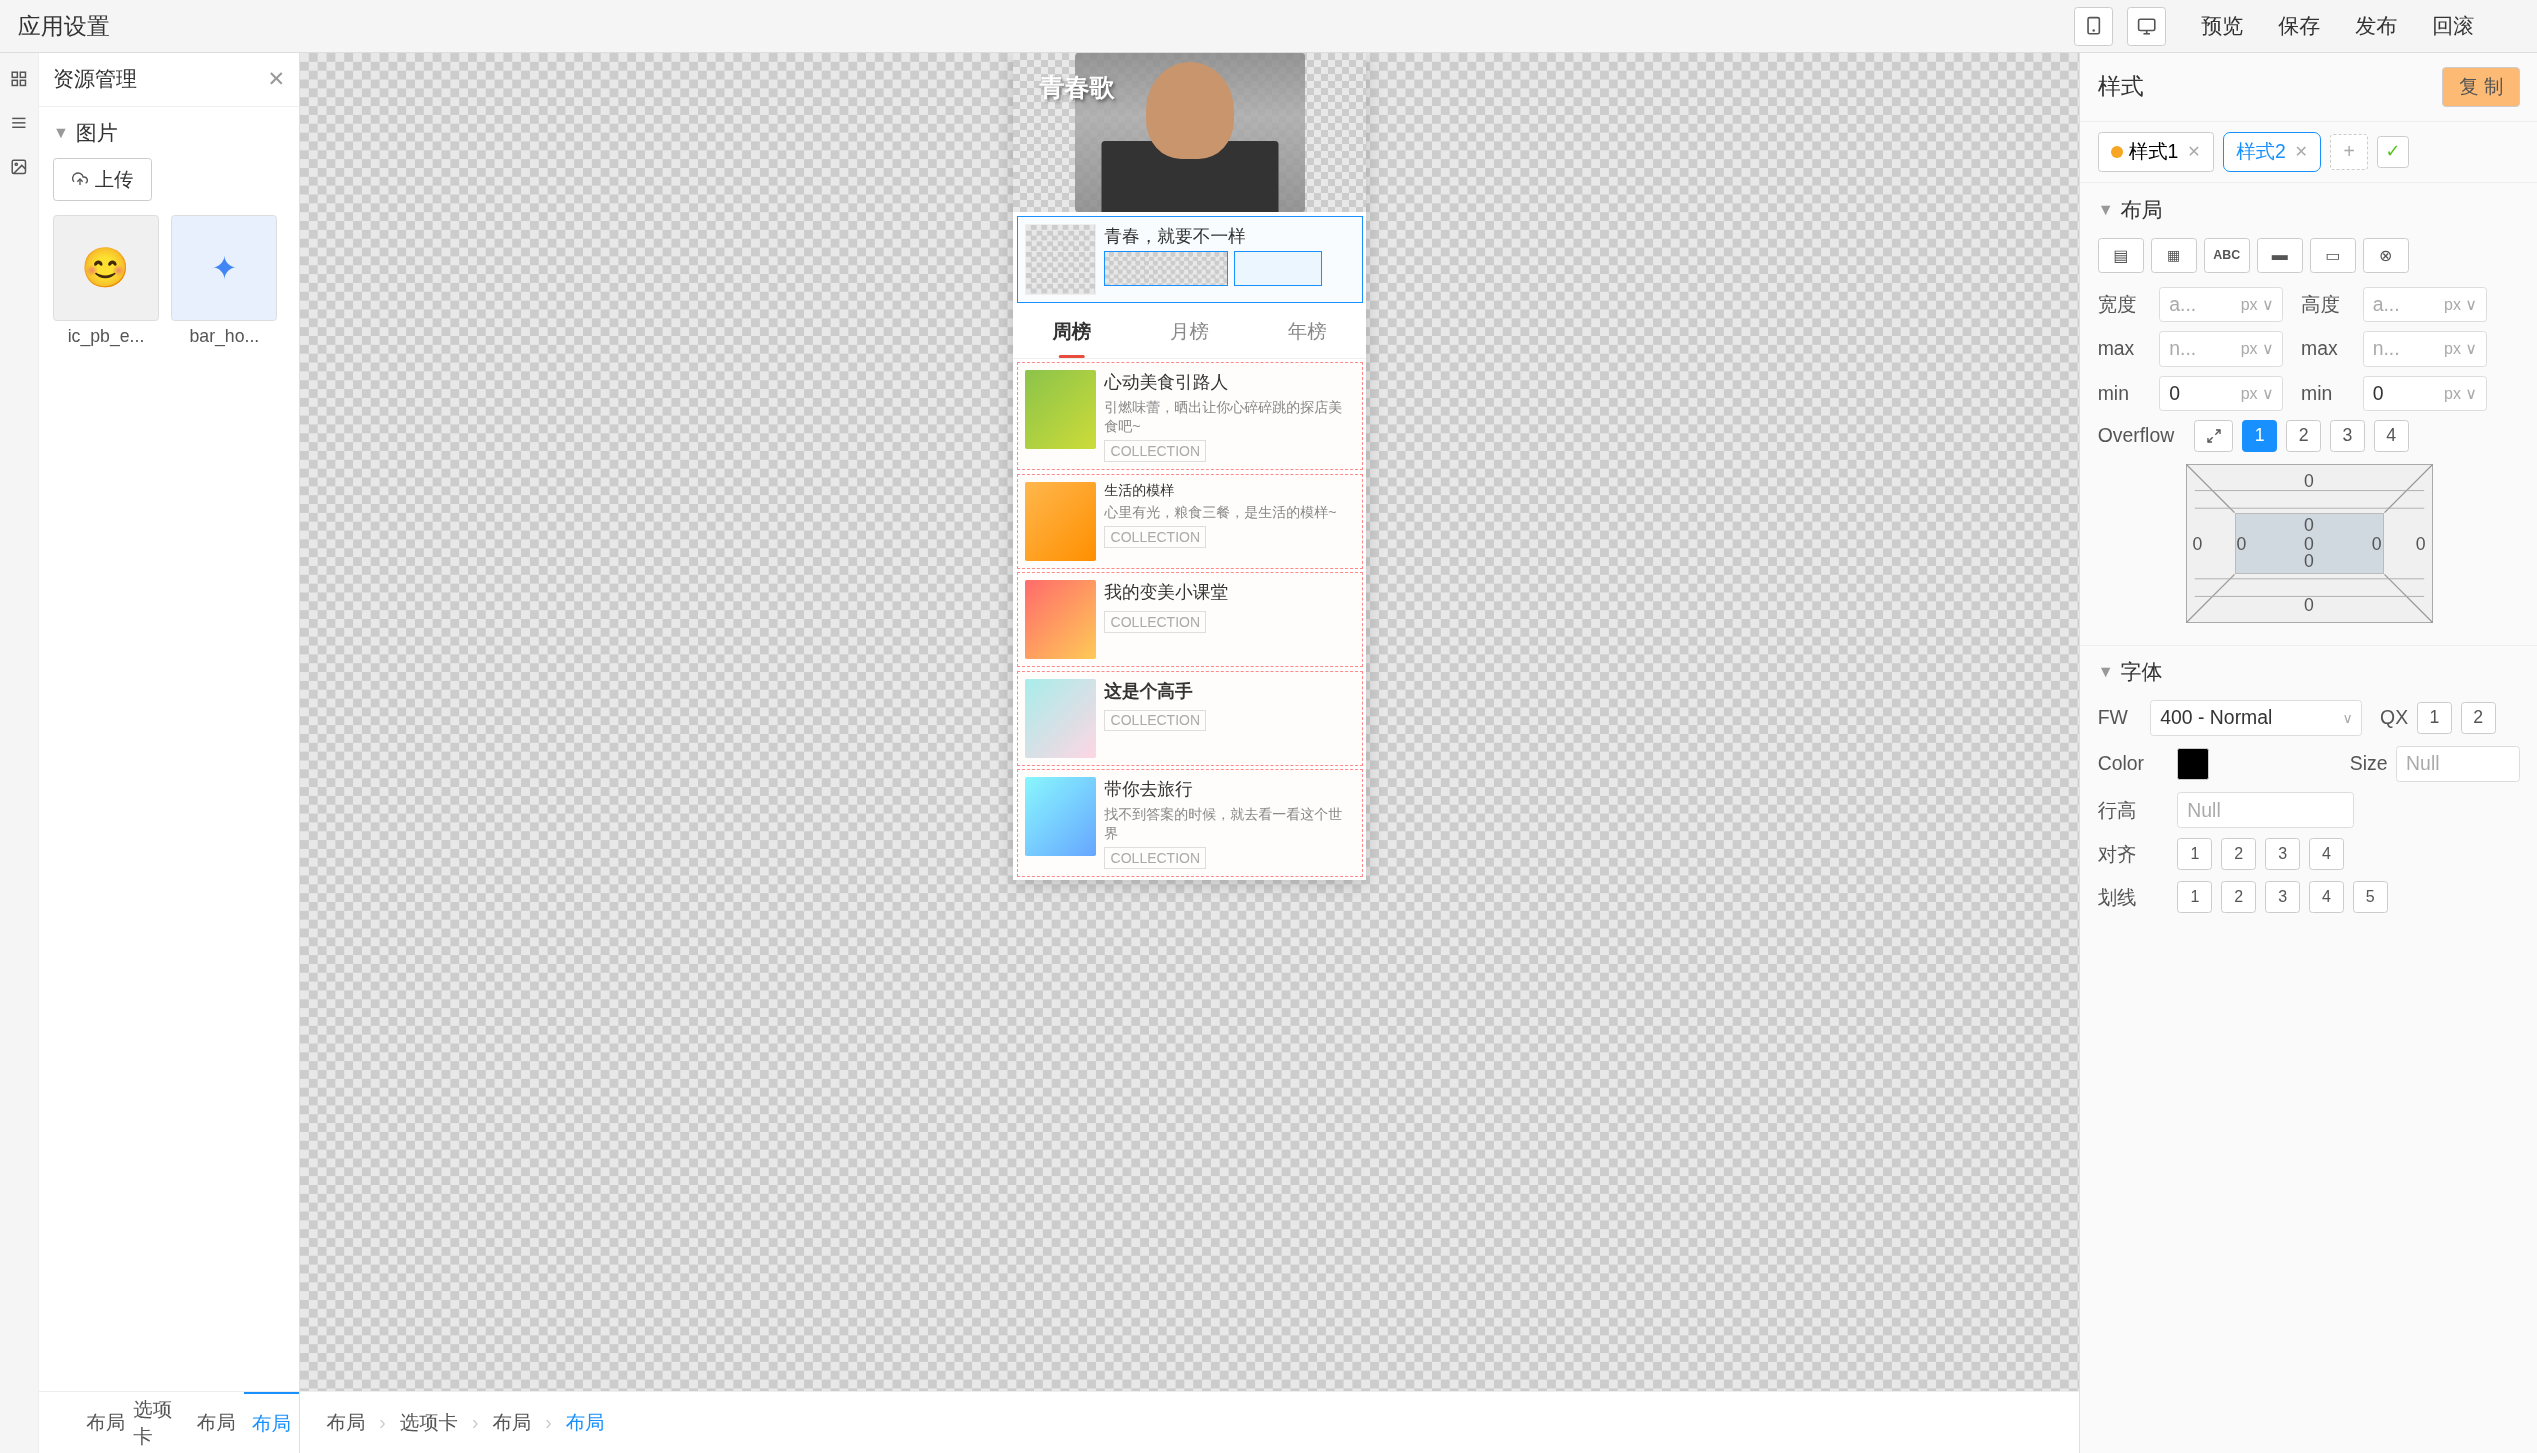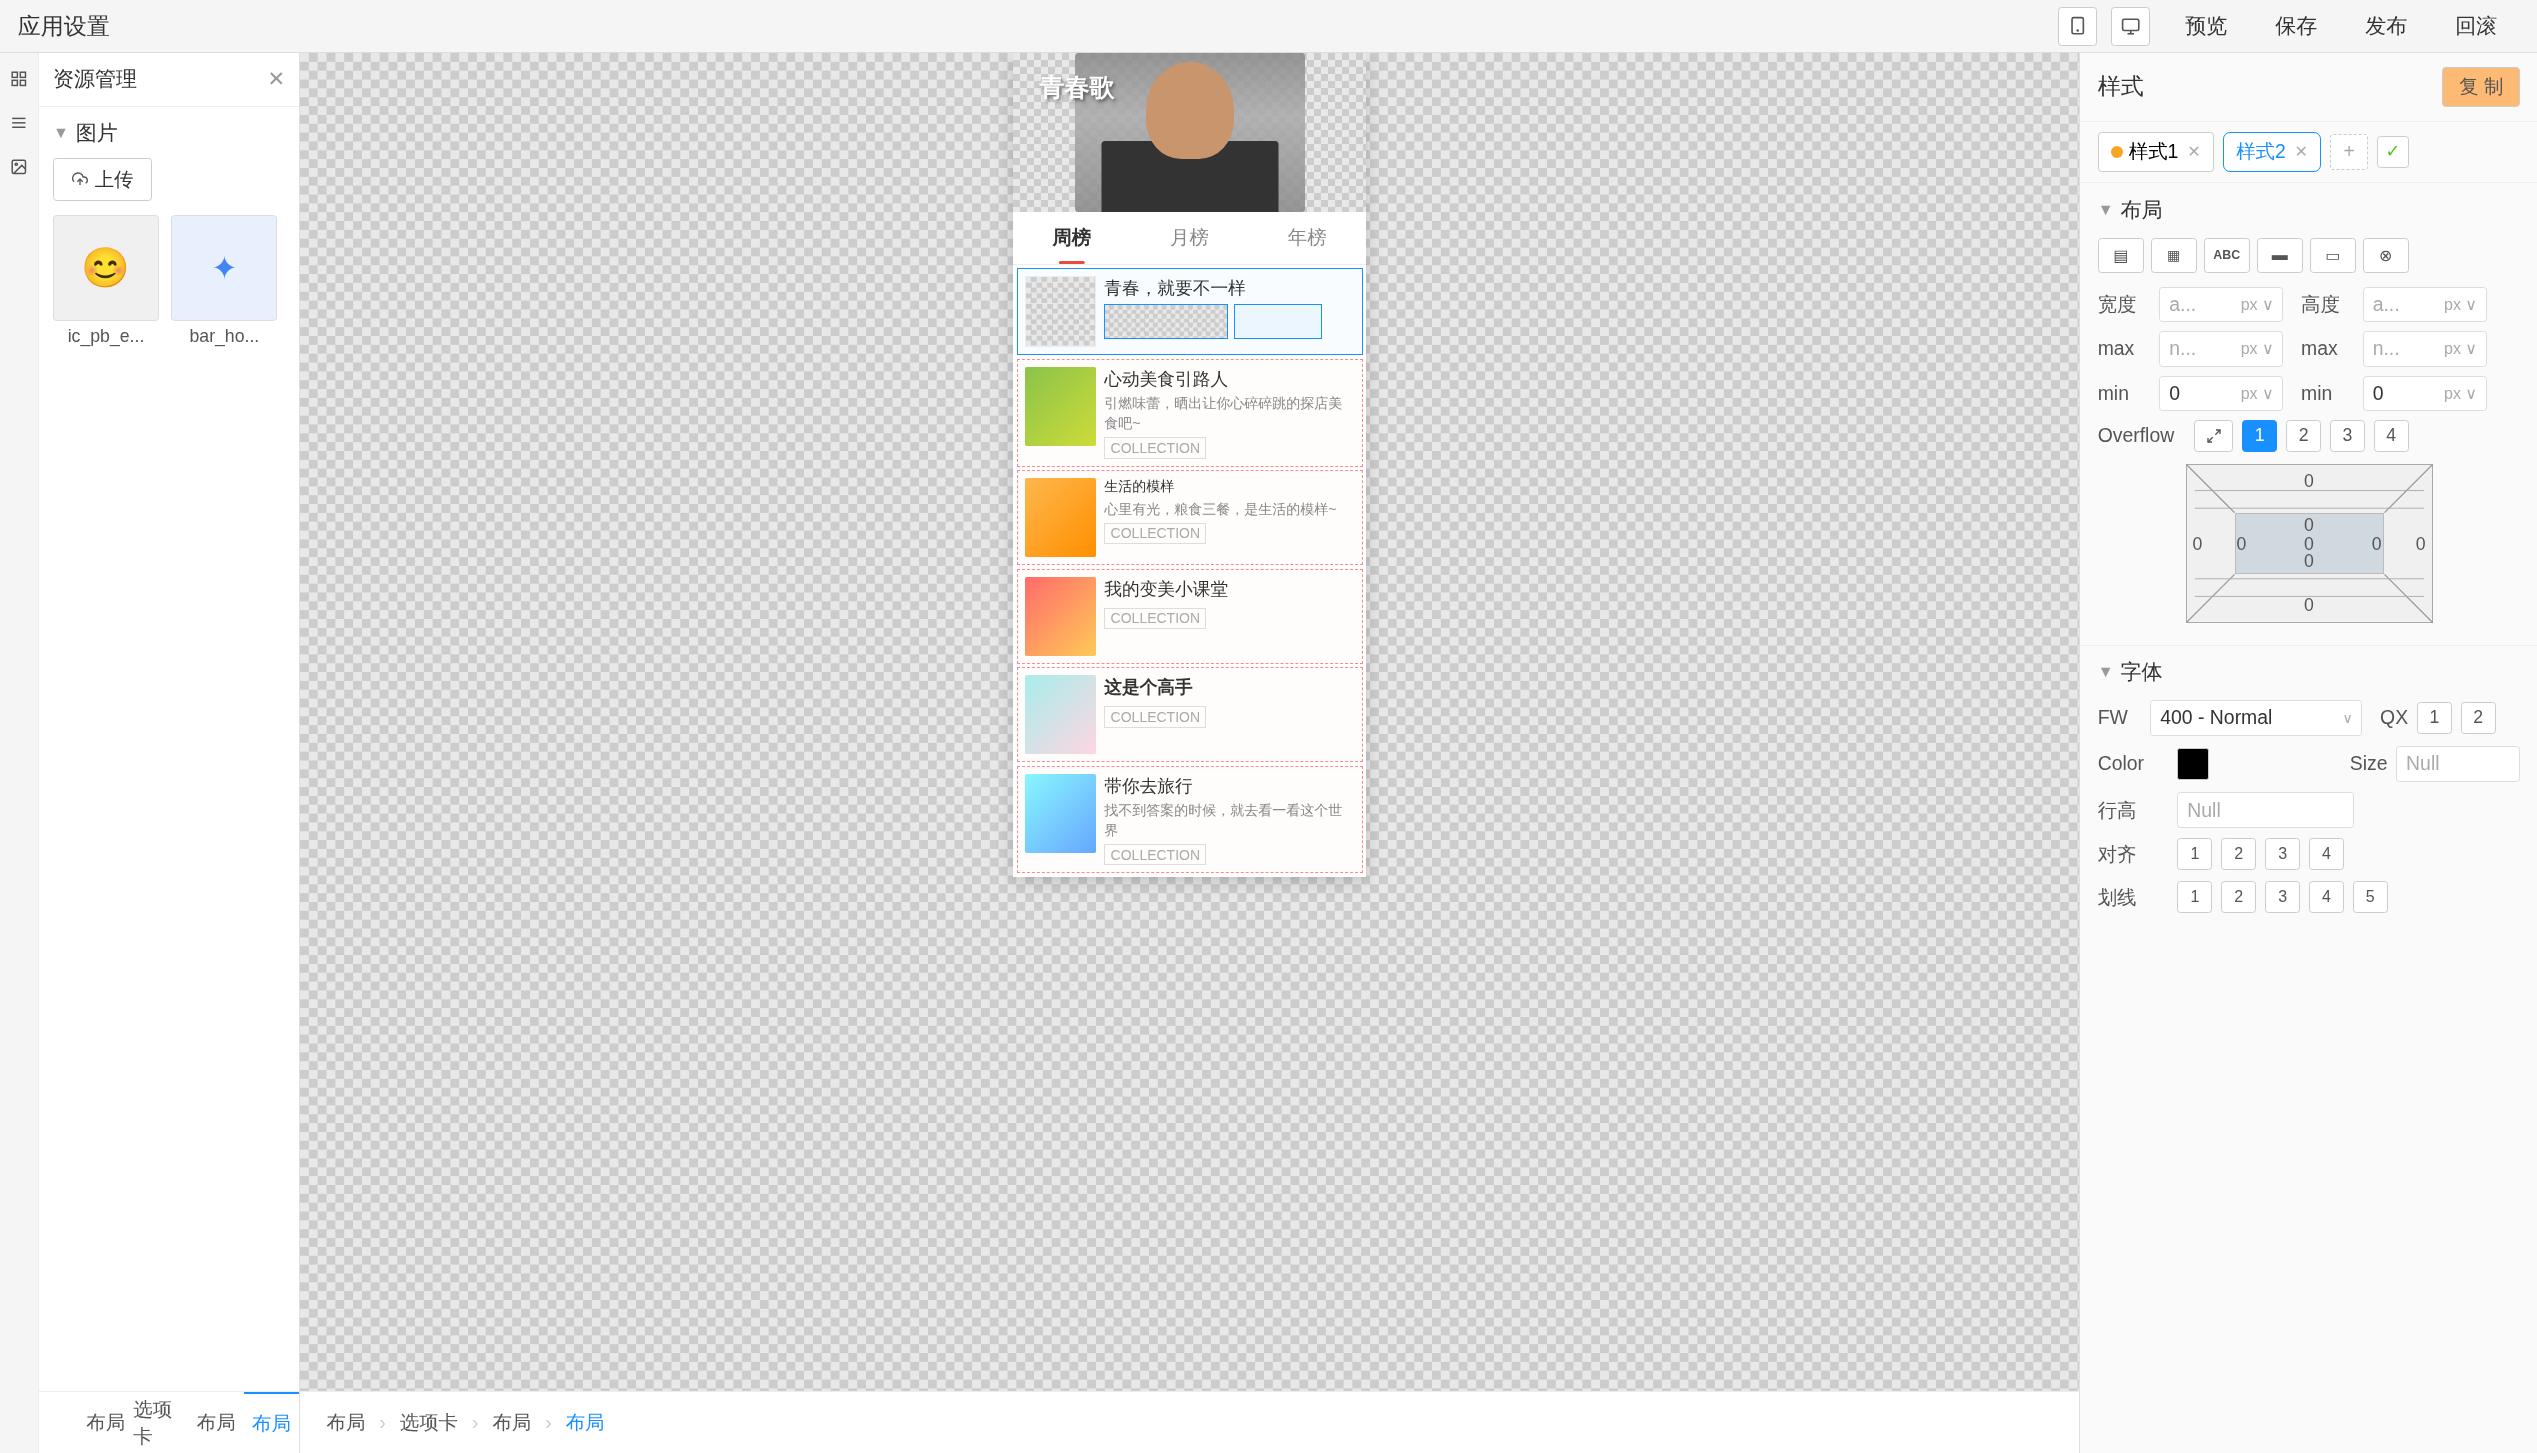--- a/index.html
+++ b/index.html
@@ -19,21 +19,21 @@
         </svg>
     </div>
     <div style="width:39px;height:39px;border:0.9px solid #ccc;border-radius:3.5px;display:flex;align-items:center;justify-content:center;background:#fff;cursor:pointer;">
       <svg width="19.4" height="19.4" viewBox="0 0 24 24" fill="none" stroke="#555" stroke-width="2">
           <rect x="2" y="4" width="20" height="14" rx="2"></rect>
           <line x1="8" y1="22" x2="16" y2="22"></line>
           <line x1="12" y1="18" x2="12" y2="22"></line>
         </svg>
     </div>
   </div>
-  <div style="display:flex; gap:48px; align-items:center; margin-right:23px;">
+  <div style="display:flex; gap:35px; align-items:center; margin-right:46px;">
     <span style="font-size:21px;color:#333;cursor:pointer;">预览</span>
     <span style="font-size:21px;color:#333;cursor:pointer;">保存</span>
     <span style="font-size:21px;color:#333;cursor:pointer;">发布</span>
     <span style="font-size:21px;color:#333;cursor:pointer;">回滚</span>
   </div>
 </div>
 
 <div style="display:flex; height:calc(1453px - 53px); position:relative;">
 
   <div style="width:300px; background:#fff; border-right:0.9px solid #e0e0e0; display:flex; flex-direction:column; position:relative;">
@@ -120,41 +120,41 @@
 
         <div style="position:absolute;top:0;left:50%;transform:translateX(-50%);width:230px;height:159px;background:linear-gradient(180deg,#888 0%,#aaa 40%,#888 100%);border-radius:3.5px;opacity:0.85;"></div>
 
         <div style="position:absolute;bottom:0;left:50%;transform:translateX(-50%);width:177px;height:71px;background:#333;border-radius:3.5px 3.5px 0 0;"></div>
 
         <div style="position:absolute;top:8.8px;left:50%;transform:translateX(-50%);width:88px;height:97px;background:#c8956c;border-radius:50% 50% 40% 40%;"></div>
 
         <div style="position:absolute;top:17.7px;left:26.5px;font-size:25px;color:#fff;font-weight:bold;text-shadow:1.8px 1.8px 3.5px rgba(0,0,0,0.5);">青春歌</div>
       </div>
 
-      <div style="display:flex; border-bottom:1.8px solid #eee; background:#fff;">
-        <div style="flex:1;text-align:center;padding:12.4px 0;font-size:19.4px;cursor:pointer;font-weight:bold;color:#333;position:relative;">
-          <span>周榜</span>
-          <div style="position:absolute;bottom:0;left:50%;transform:translateX(-50%);width:26.5px;height:2.6px;background:#e74c3c;border-radius:1.8px;"></div>
-        </div>
-        <div style="flex:1;text-align:center;padding:12.4px 0;font-size:19.4px;cursor:pointer;color:#888;">
-          <span>月榜</span>
-        </div>
-        <div style="flex:1;text-align:center;padding:12.4px 0;font-size:19.4px;cursor:pointer;color:#888;">
-          <span>年榜</span>
-        </div>
-      </div>
-
       <div style="display:flex;align-items:flex-start;border:1.8px solid #1890ff;margin:3.5px;padding:7px;gap:8.8px;min-height:71px;background:rgba(24,144,255,0.03);">
         <div style="width:71px;height:71px;background:repeating-conic-gradient(#ccc 0% 25%,#e8e8e8 0% 50%) 0 0/10.6px 10.6px;flex-shrink:0;border:0.9px solid #eee;"></div>
         <div style="flex:1;">
           <div style="font-size:17.7px;color:#333;font-weight:500;">青春，就要不一样</div>
           <div style="display:flex;gap:5.3px;margin-top:3.5px;">
             <div style="width:124px;height:35px;background:repeating-conic-gradient(#ccc 0% 25%,#e8e8e8 0% 50%) 0 0/8.8px 8.8px;border:0.9px solid #1890ff;"></div>
             <div style="width:88px;height:35px;border:0.9px solid #1890ff;background:rgba(24,144,255,0.05);"></div>
           </div>
+        </div>
+      </div>
+
+      <div style="display:flex; border-bottom:1.8px solid #eee; background:#fff;">
+        <div style="flex:1;text-align:center;padding:12.4px 0;font-size:19.4px;cursor:pointer;font-weight:bold;color:#333;position:relative;">
+          <span>周榜</span>
+          <div style="position:absolute;bottom:0;left:50%;transform:translateX(-50%);width:26.5px;height:2.6px;background:#e74c3c;border-radius:1.8px;"></div>
+        </div>
+        <div style="flex:1;text-align:center;padding:12.4px 0;font-size:19.4px;cursor:pointer;color:#888;">
+          <span>月榜</span>
+        </div>
+        <div style="flex:1;text-align:center;padding:12.4px 0;font-size:19.4px;cursor:pointer;color:#888;">
+          <span>年榜</span>
         </div>
       </div>
 
       <div style="display:flex;align-items:flex-start;border:1.8px dashed #ff8888;margin:3.5px;padding:7px;gap:8.8px;min-height:79px;background:rgba(255,200,200,0.05);">
         <div style="width:71px;height:79px;background:#d4e8b0;flex-shrink:0;border-radius:1.8px;display:flex;align-items:center;justify-content:center;font-size:8.8px;color:#888;overflow:hidden;">
           <div style="width:100%;height:100%;background:linear-gradient(135deg,#8bc34a,#cddc39);"></div>
         </div>
         <div style="flex:1;">
           <div style="font-size:17.7px;color:#333;font-weight:500;margin-bottom:3.5px;">心动美食引路人</div>
           <div style="font-size:14px;color:#888;line-height:1.4;">引燃味蕾，晒出让你心碎碎跳的探店美食吧~</div>

